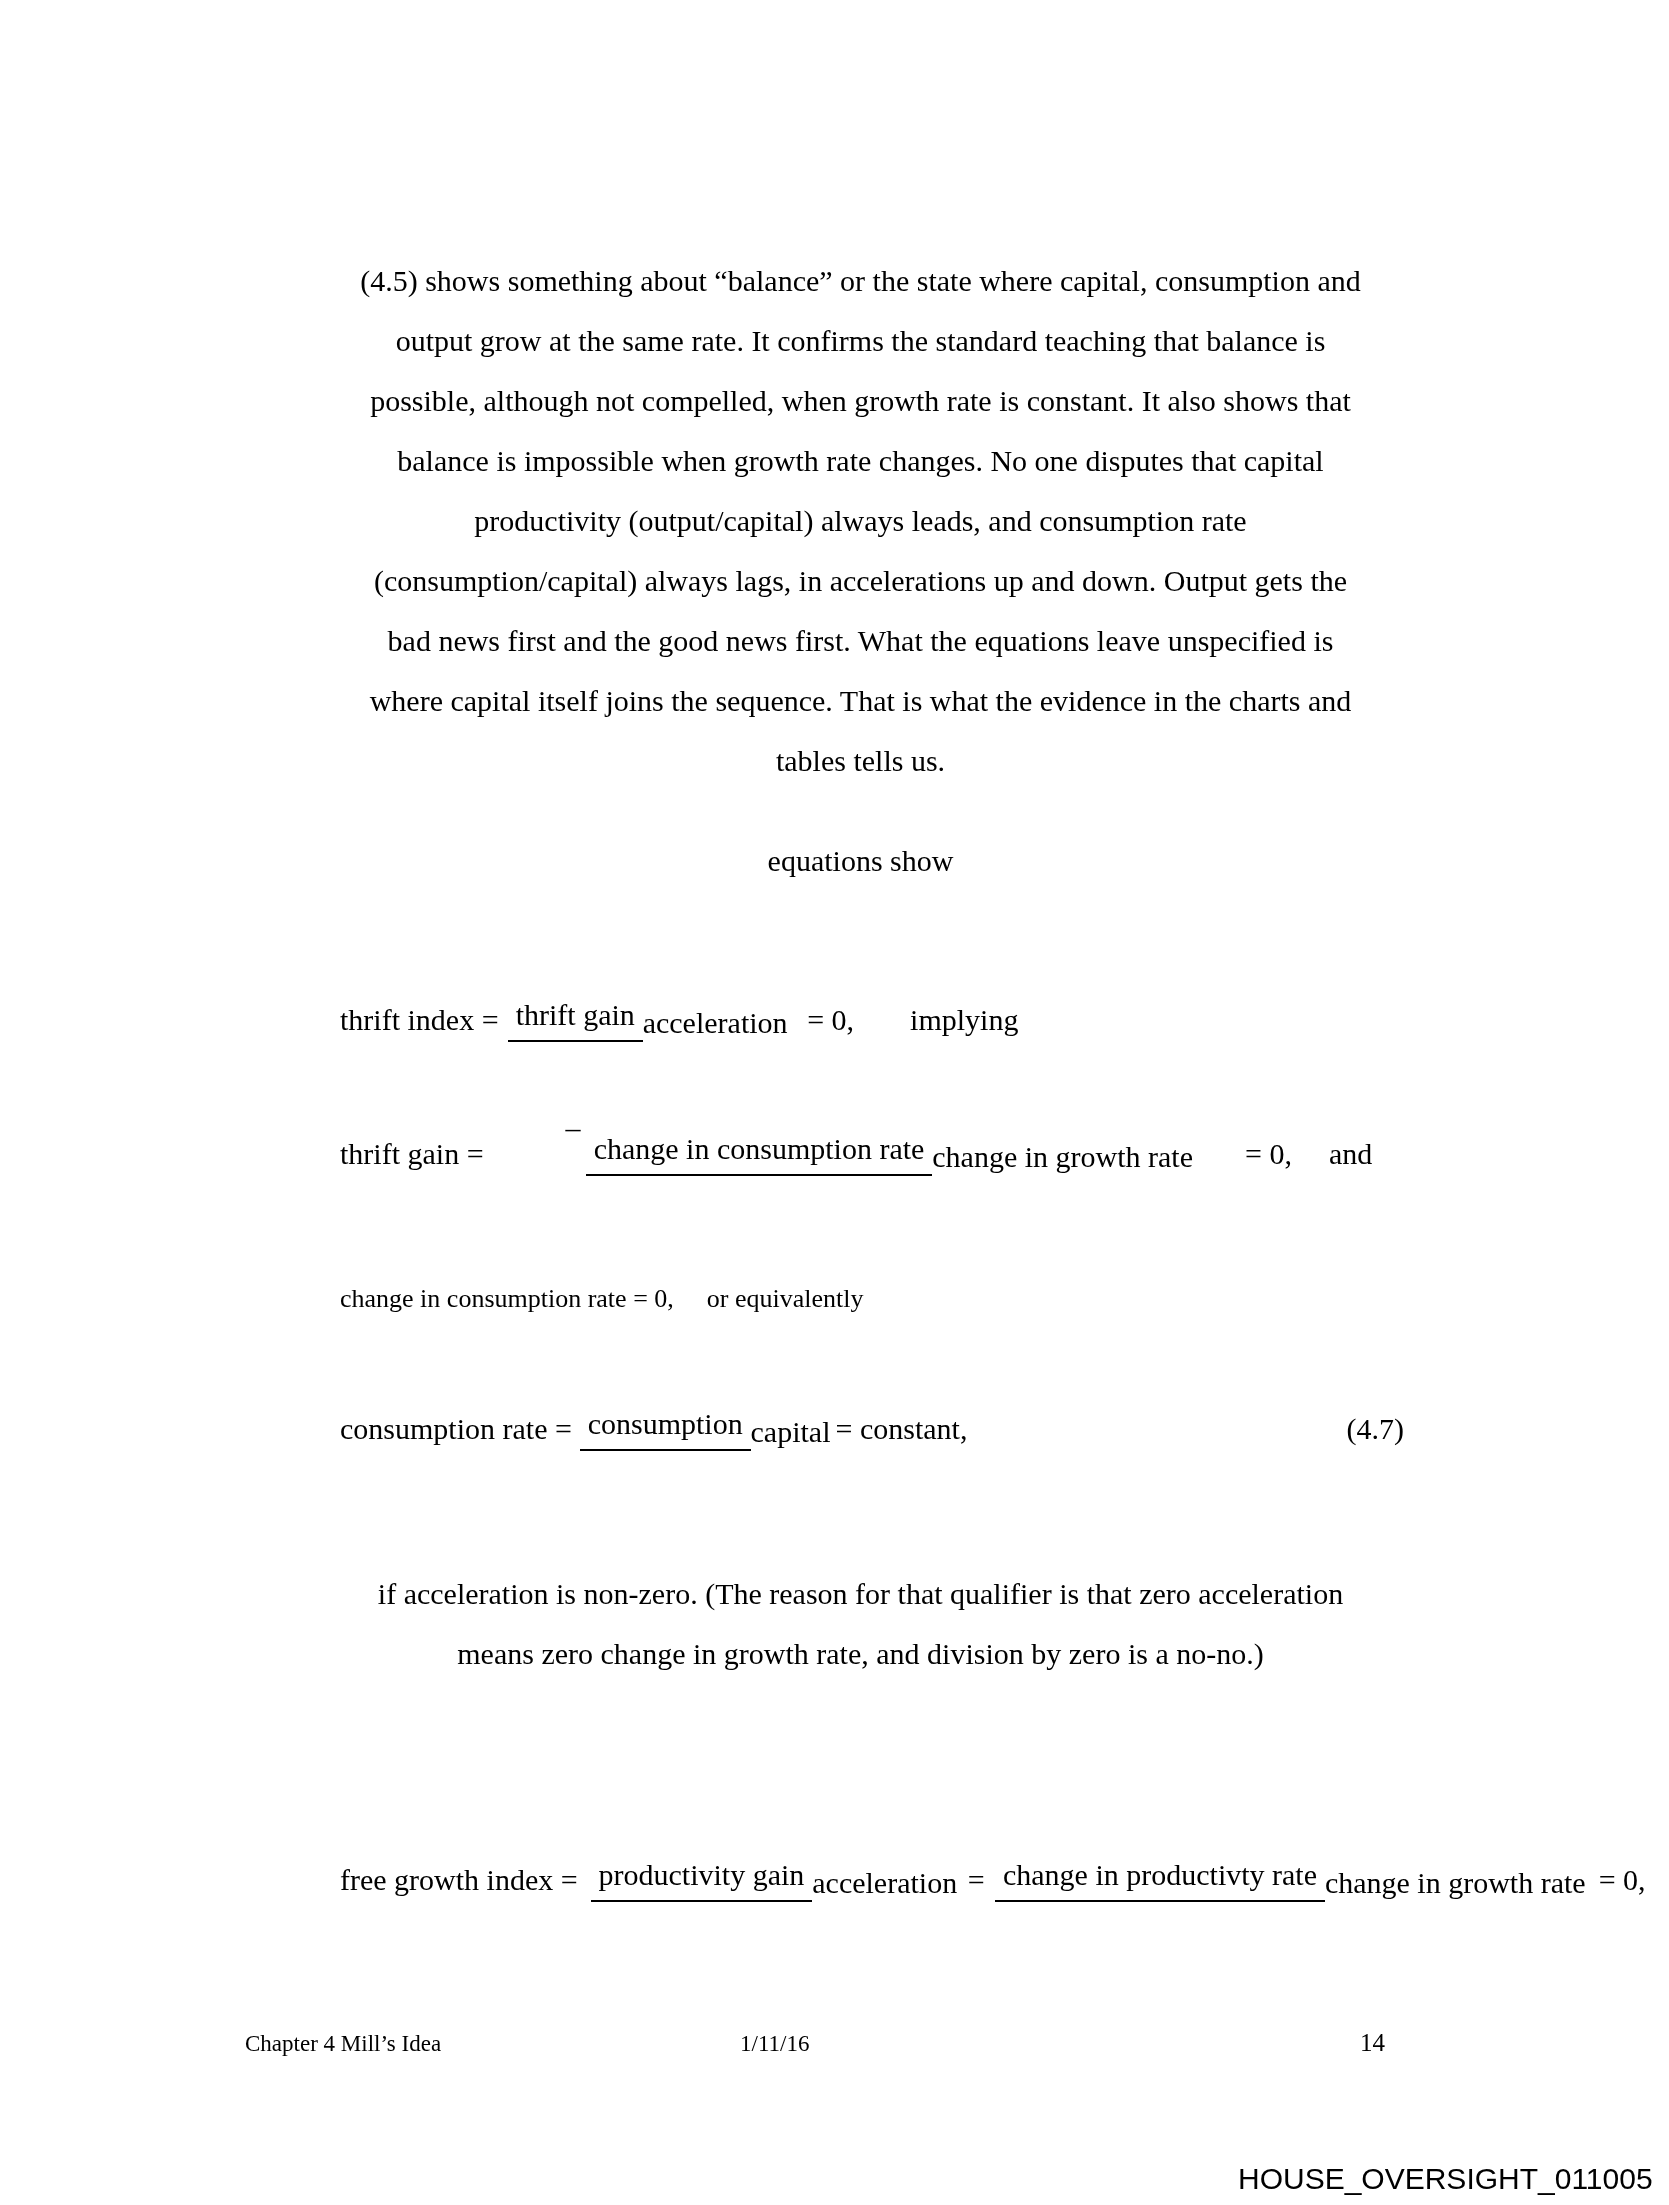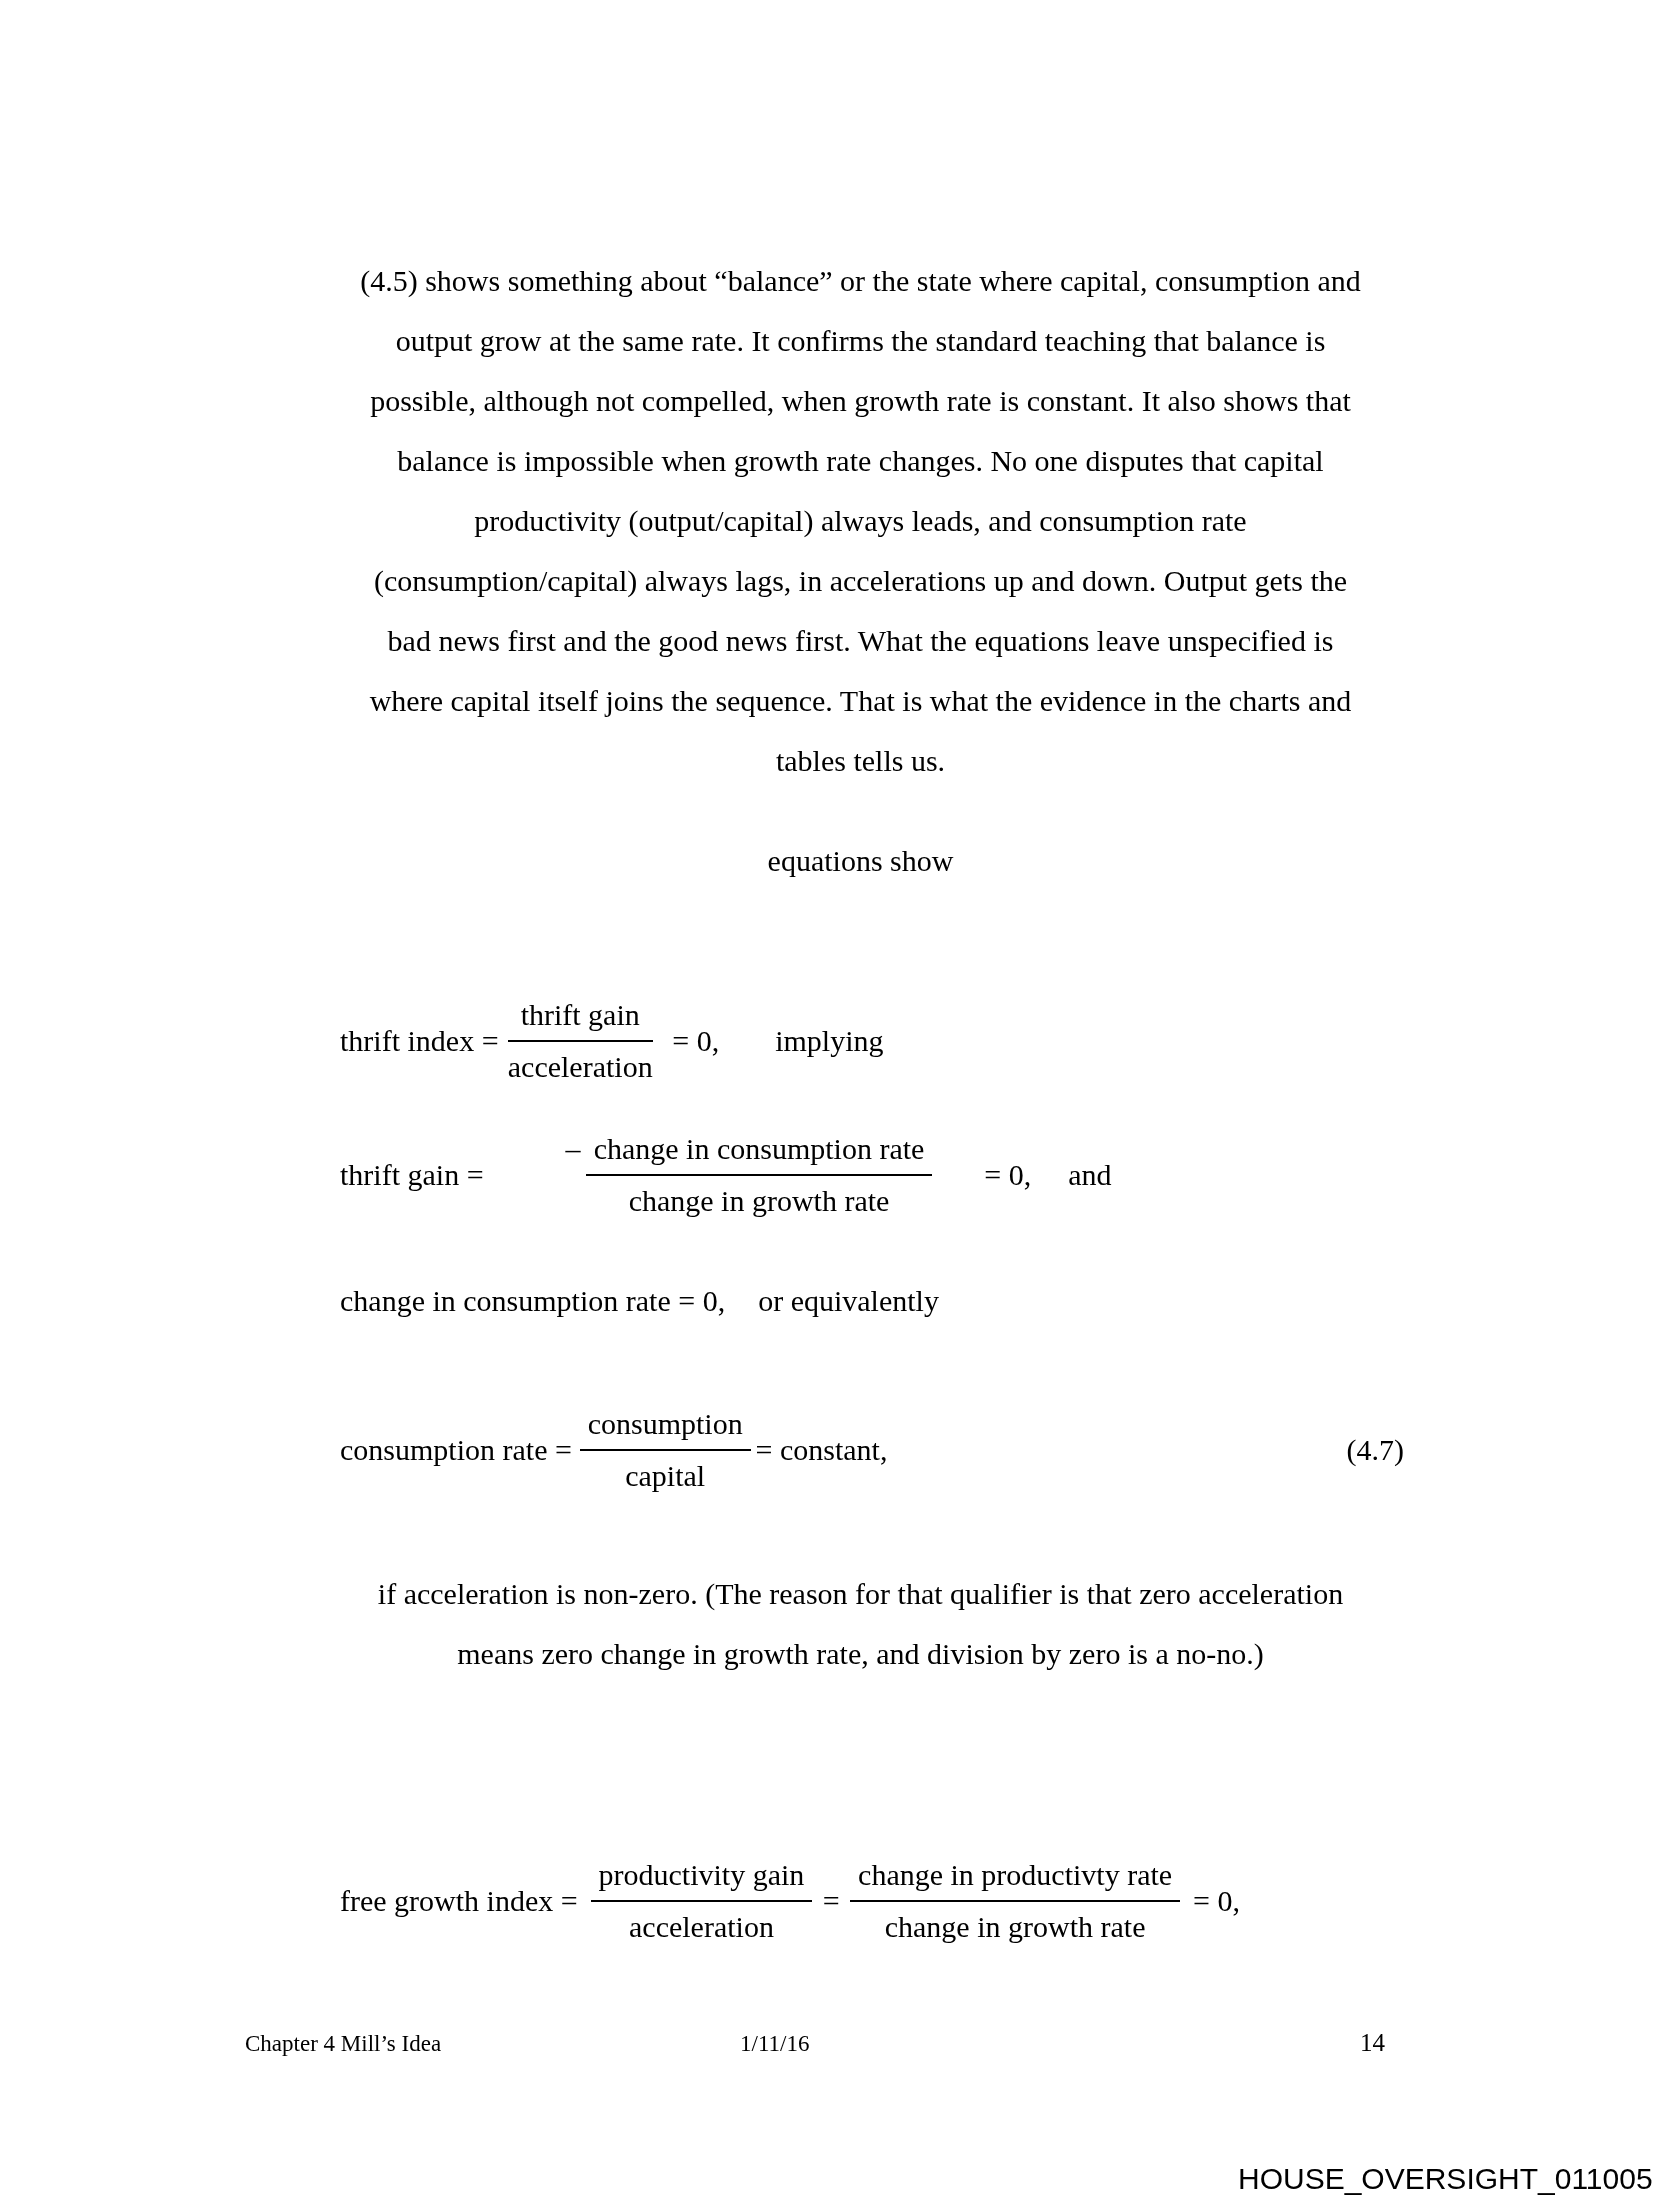--- a/index.html
+++ b/index.html
@@ -26,41 +26,41 @@
     position:absolute;
     left:340px;
     display:flex;
     align-items:center;
     font-size:30px;
     white-space:nowrap;
   }
   .eqtext{white-space:pre;text-align:center;}
   .frac{
     display:inline-flex;
-    flex-direction:column;
+    flex-direction:row;
     text-align:center;
   }
   .frac .num{
     padding:0 7.9px 7.9px 7.9px;
     border-bottom:2.6px solid #000;
     white-space:nowrap;
   }
   .frac .den{
     padding-top:7.9px;
     white-space:nowrap;
   }
   .neg{
     position:relative;
     top:-26px;
     margin-right:5.2px;
   }
   .eqline{
     position:absolute;
     left:340px;
-    font-size:30px;
+    font-size:26px;
     white-space:nowrap;
   }
   .footer-item{
     position:absolute;
     font-size:23px;
     white-space:nowrap;
   }
   .stamp{
     position:absolute;
     right:16.4px;

